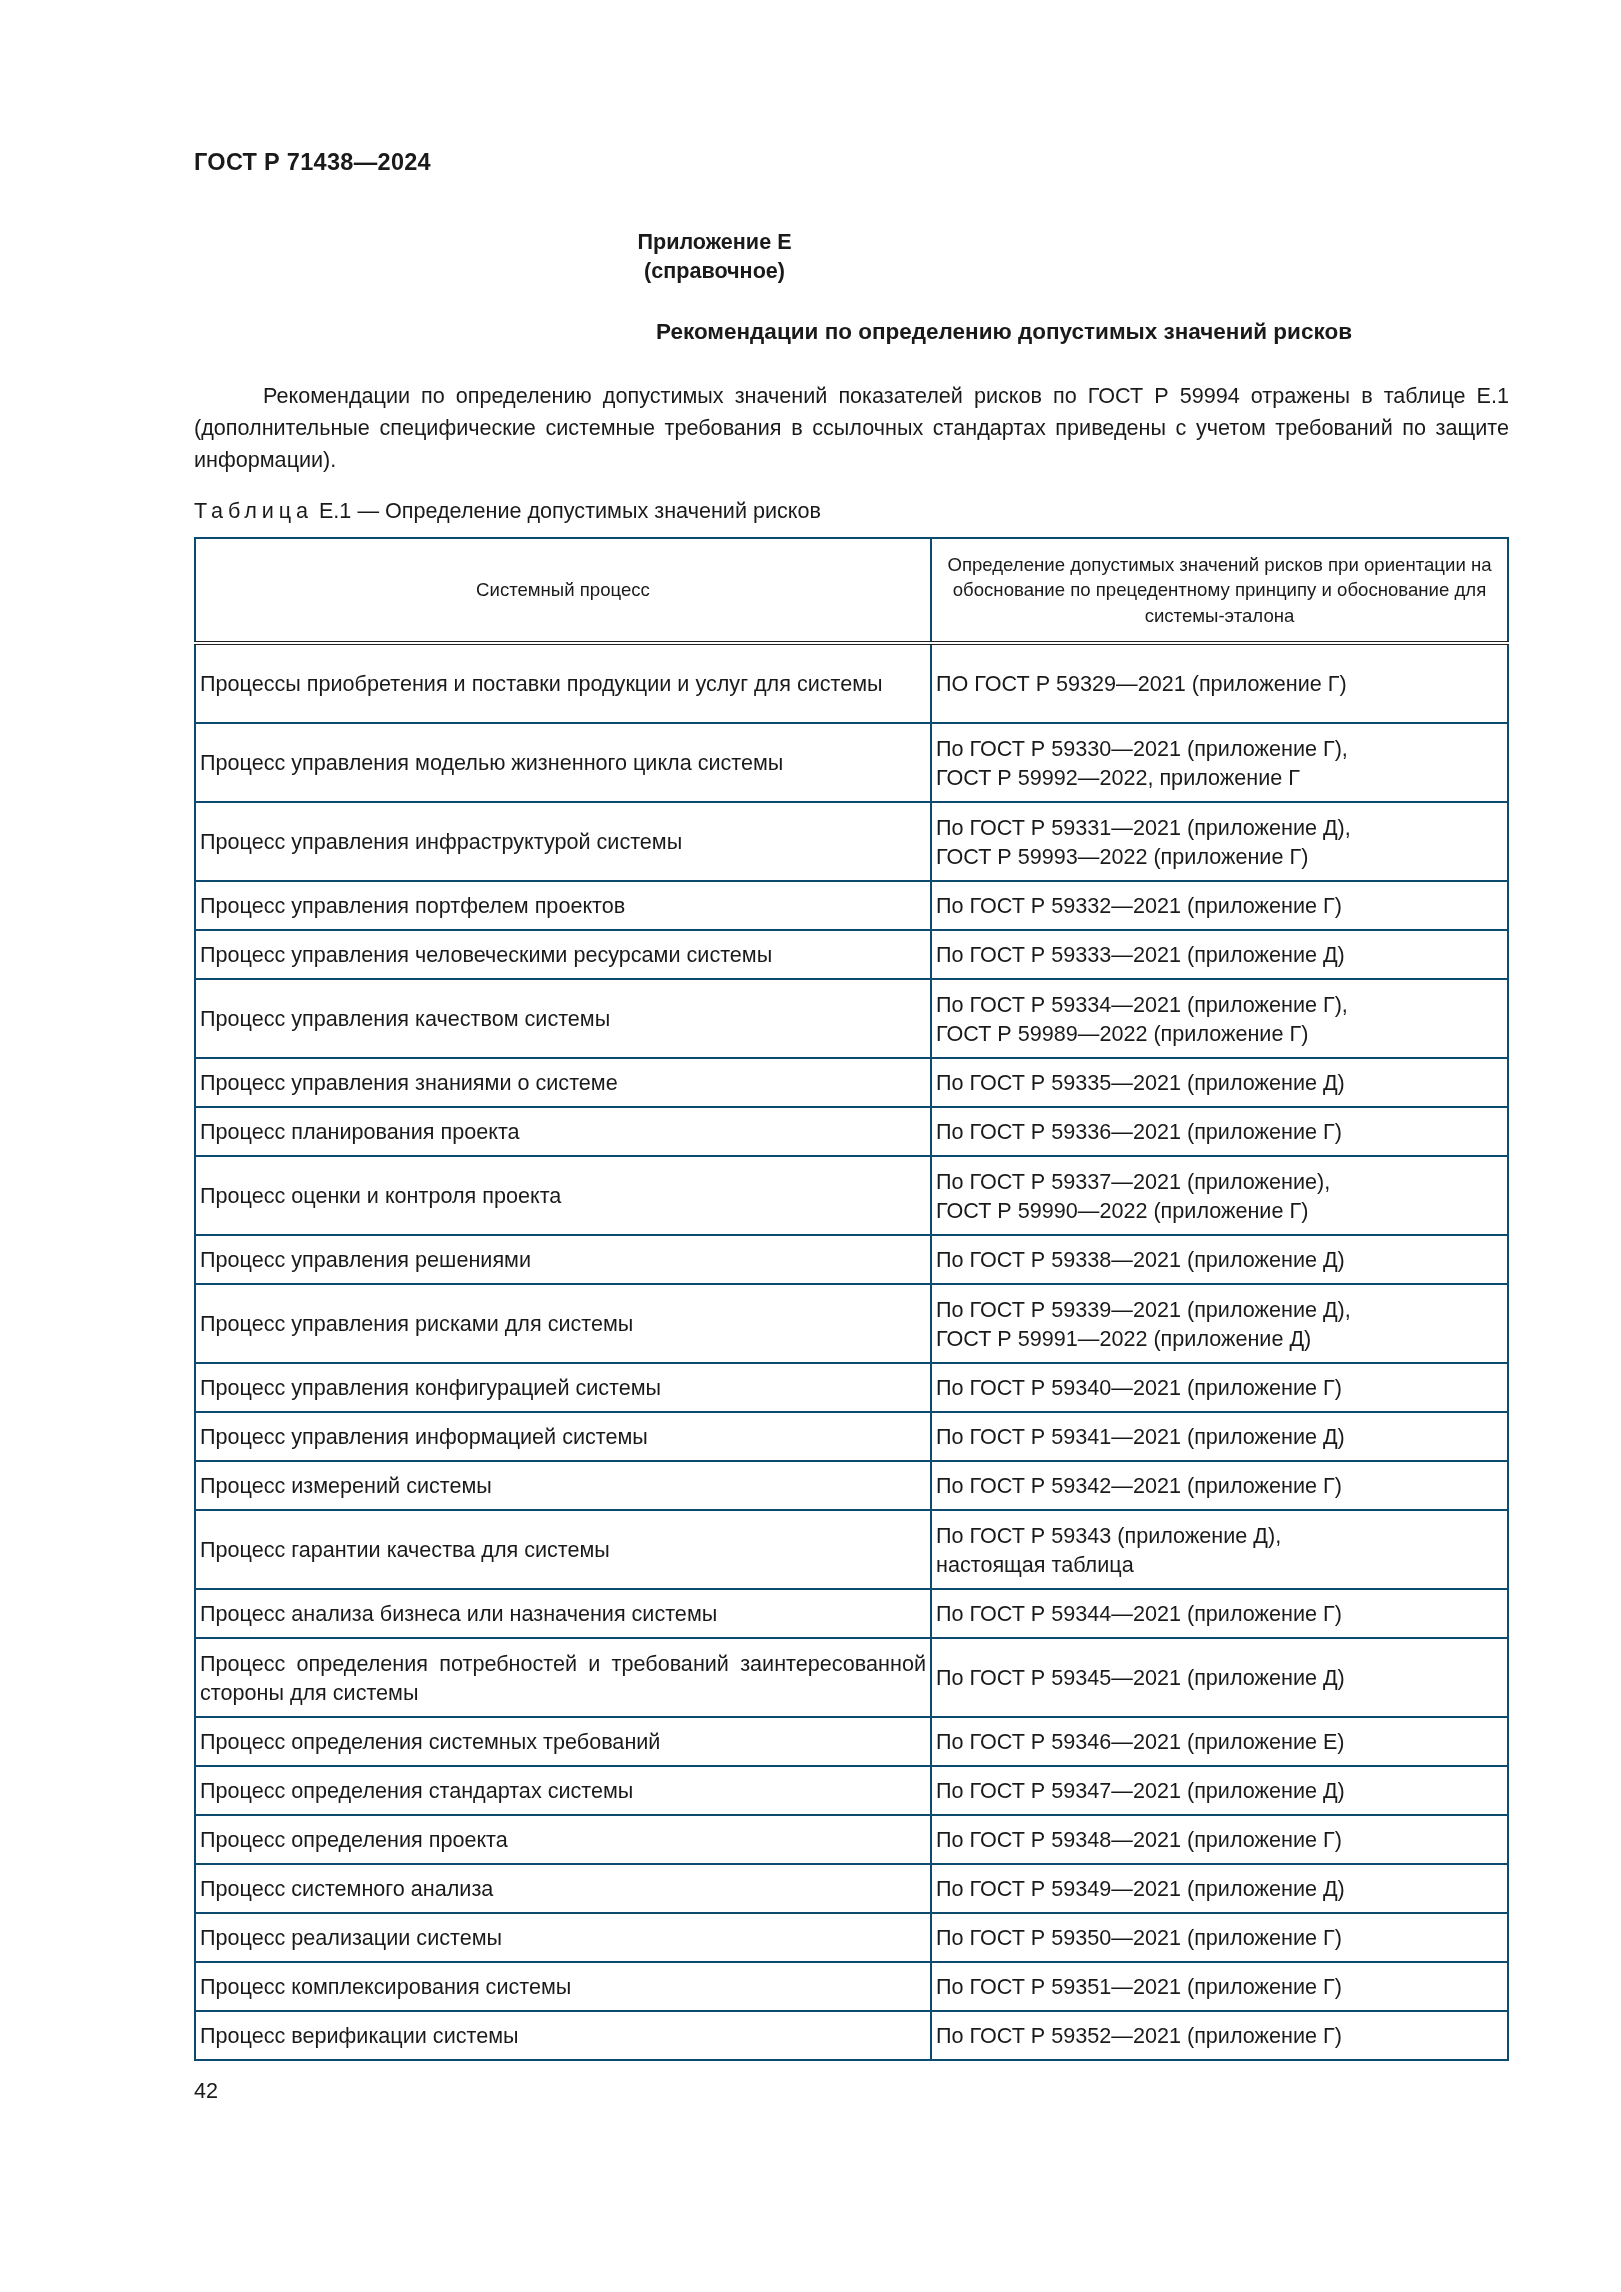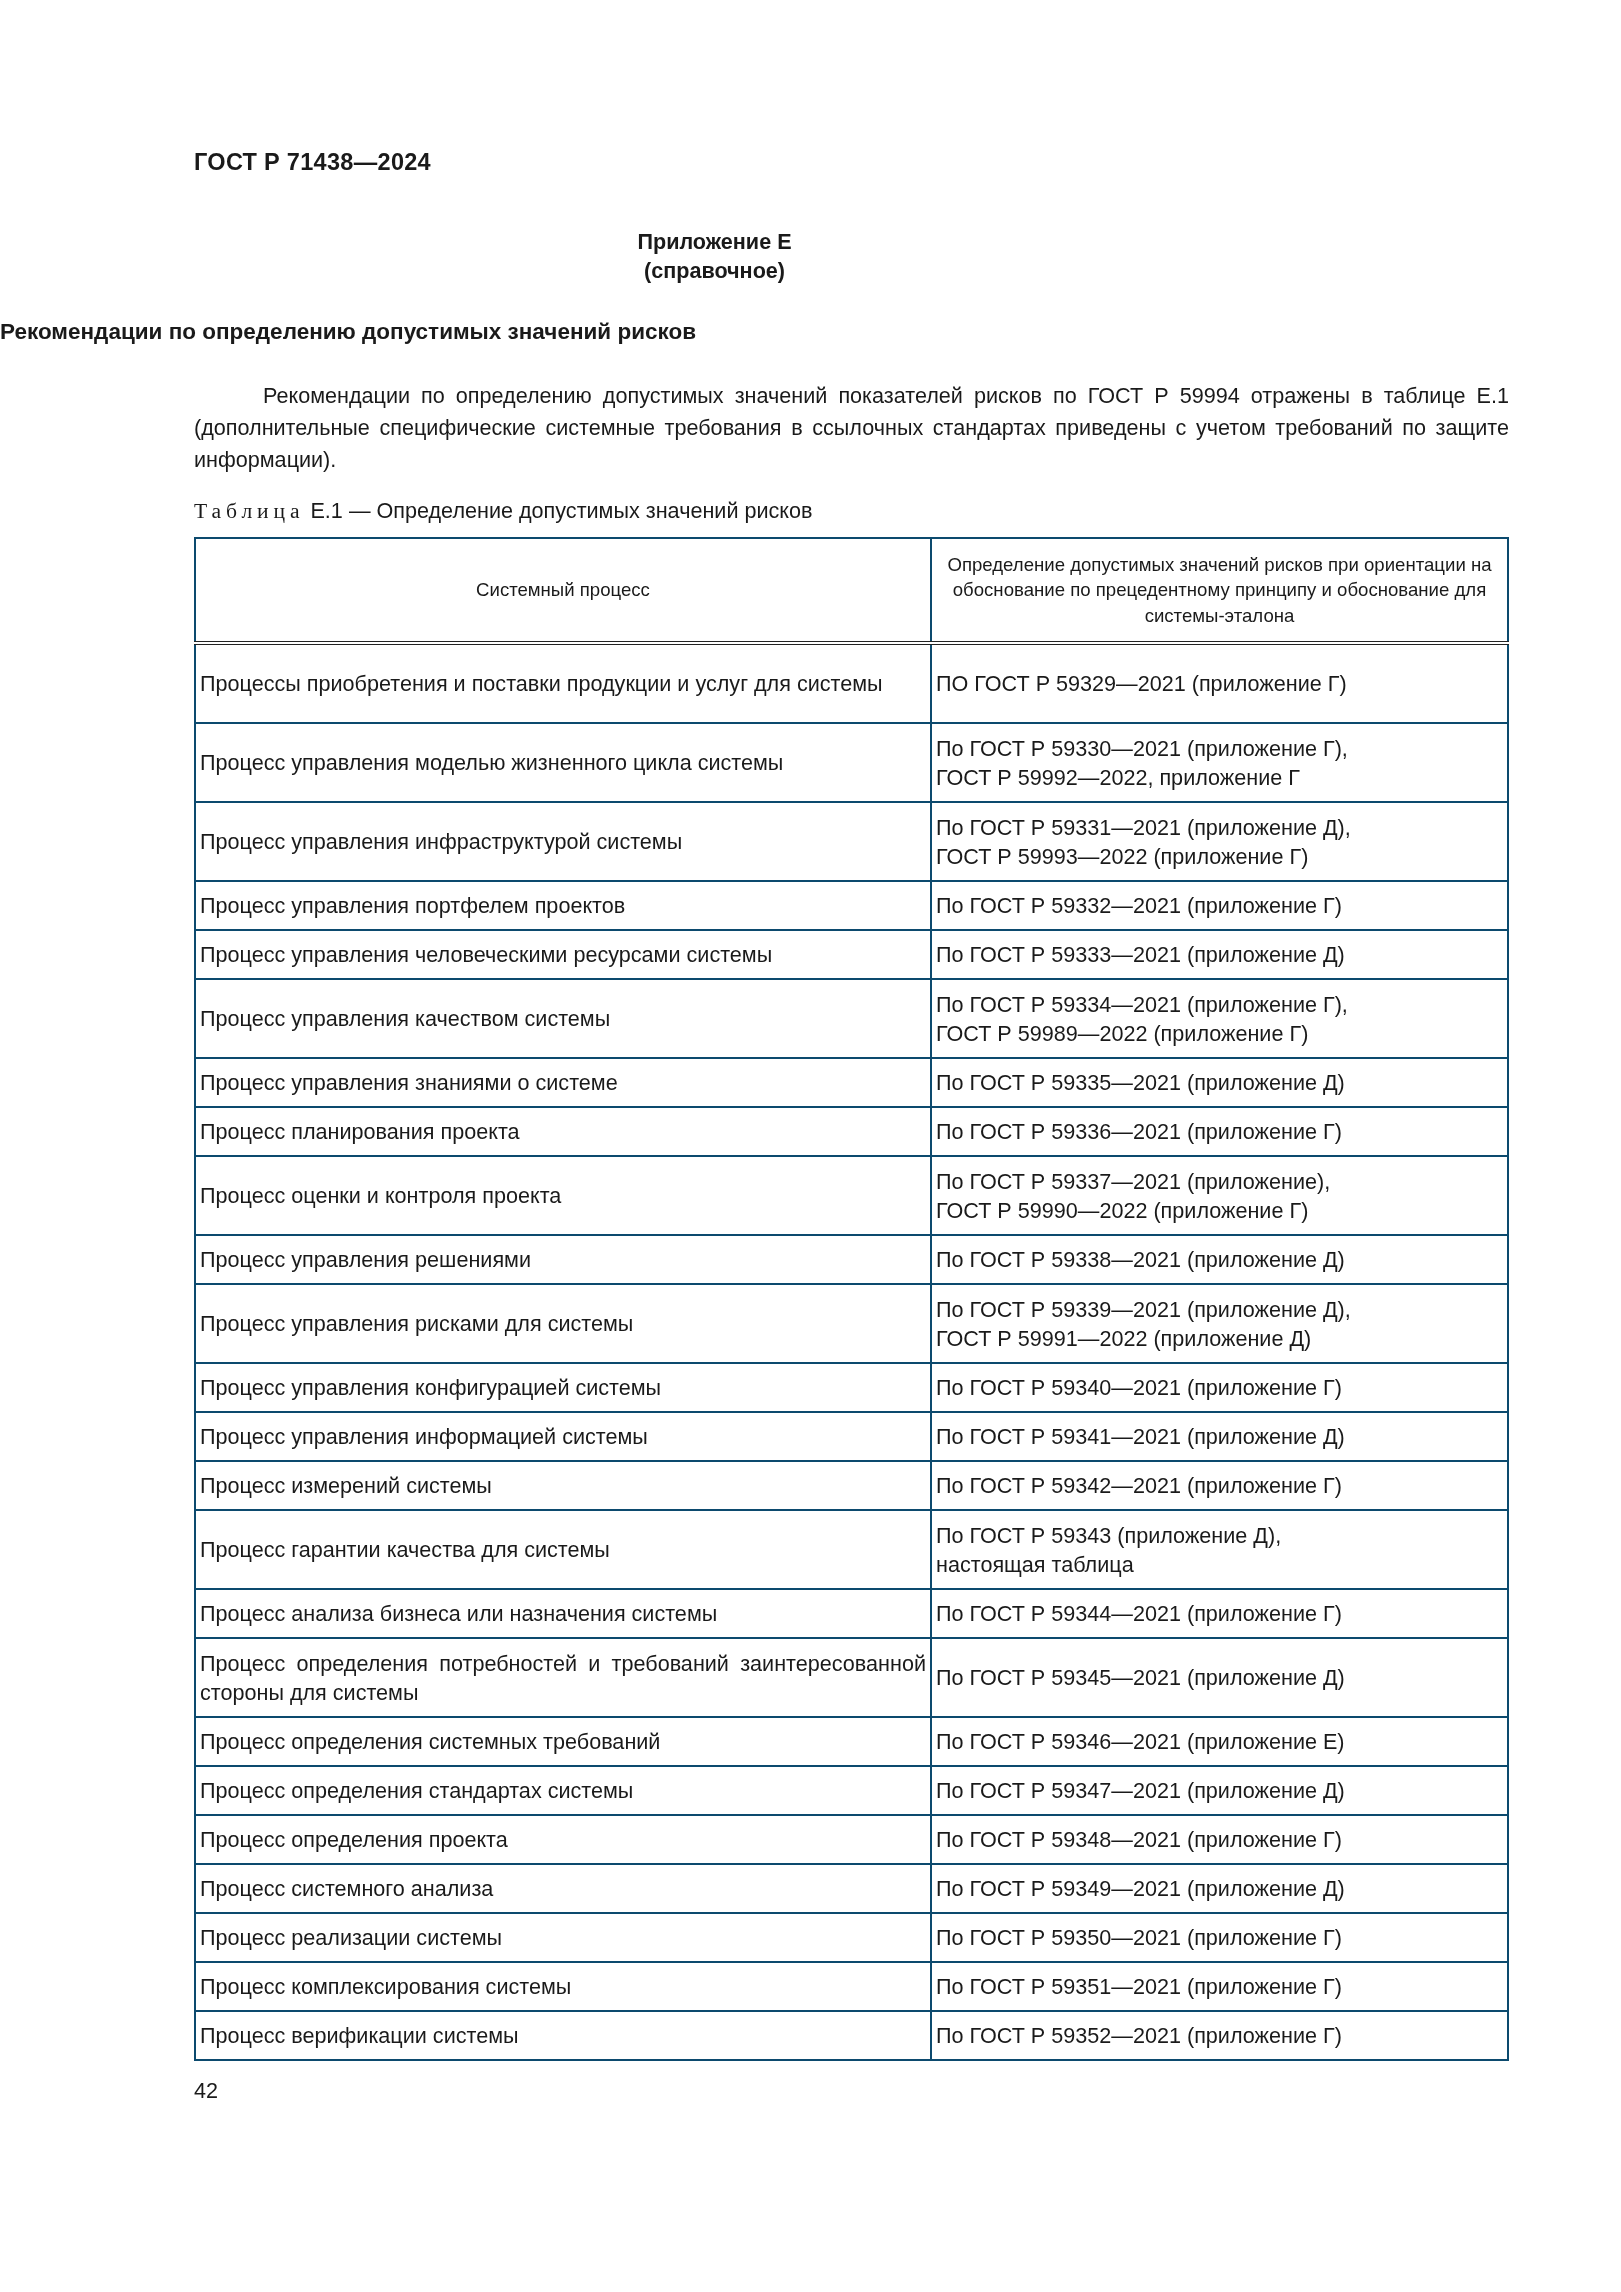--- a/index.html
+++ b/index.html
@@ -1,23 +1,23 @@
 <!DOCTYPE html>
 <html><head>
 <meta charset="utf-8">
 <style>
   html, body { margin: 0; padding: 0; background: #ffffff; }
   body { width: 1621px; height: 2293px; position: relative; font-family: "Liberation Sans", sans-serif; color: #1a1a1a; overflow: hidden; }
   .doc-code { position: absolute; left: 194px; top: 149px; font-size: 23.5px; font-weight: bold; letter-spacing: 0.3px; }
   .appendix { position: absolute; left: 0; width: 1429px; top: 227px; text-align: center; font-size: 21.6px; font-weight: bold; line-height: 29px; }
   .appendix div { display: block; }
-  .title { position: absolute; left: 0; width: 1352px; top: 319px; text-align: left; font-size: 22.5px; font-weight: bold; }
+  .title { position: absolute; left: 0; width: 1352px; top: 319px; text-align: right; font-size: 22.5px; font-weight: bold; }
   .intro { position: absolute; left: 194px; width: 1315px; top: 380px; font-size: 21.6px; line-height: 32px; text-align: justify; text-indent: 69px; margin: 0; }
   .caption { position: absolute; left: 194px; top: 498px; font-size: 21.6px; }
-  .caption .spaced { letter-spacing: 4.9px; font-family: Liberation Serif, serif; }
+  .caption .spaced { letter-spacing: 4.9px; }
   table.t { position: absolute; left: 194px; top: 537px; width: 1315px; border-collapse: collapse; font-size: 21.6px; }
   table.t td, table.t th { border: 2px solid #0c4a6e; padding: 4px; }
   table.t { border: 2.9px solid #222; }
   th.h1 { width: 726px; height: 94px; font-weight: normal; font-size: 18.6px; text-align: center; vertical-align: middle; }
   th.h2 { font-weight: normal; font-size: 18.6px; text-align: center; vertical-align: middle; line-height: 25.5px; padding: 5.9px 39px; }
   thead tr { border-bottom: 4.9px double #222; }
   td.proc { padding: 3.9px 13.7px 3.9px 13.7px; text-align: left; vertical-align: middle; line-height: 29px; height: 39px; }
   td.proc.just { text-align: justify; text-align-last: left; }
   td.ref { text-align: left; vertical-align: middle; line-height: 29px; padding: 3.9px 9.8px; }
   tr.tall td.proc, tr.tall td.ref { height: 69px; margin-top: 32px; }

